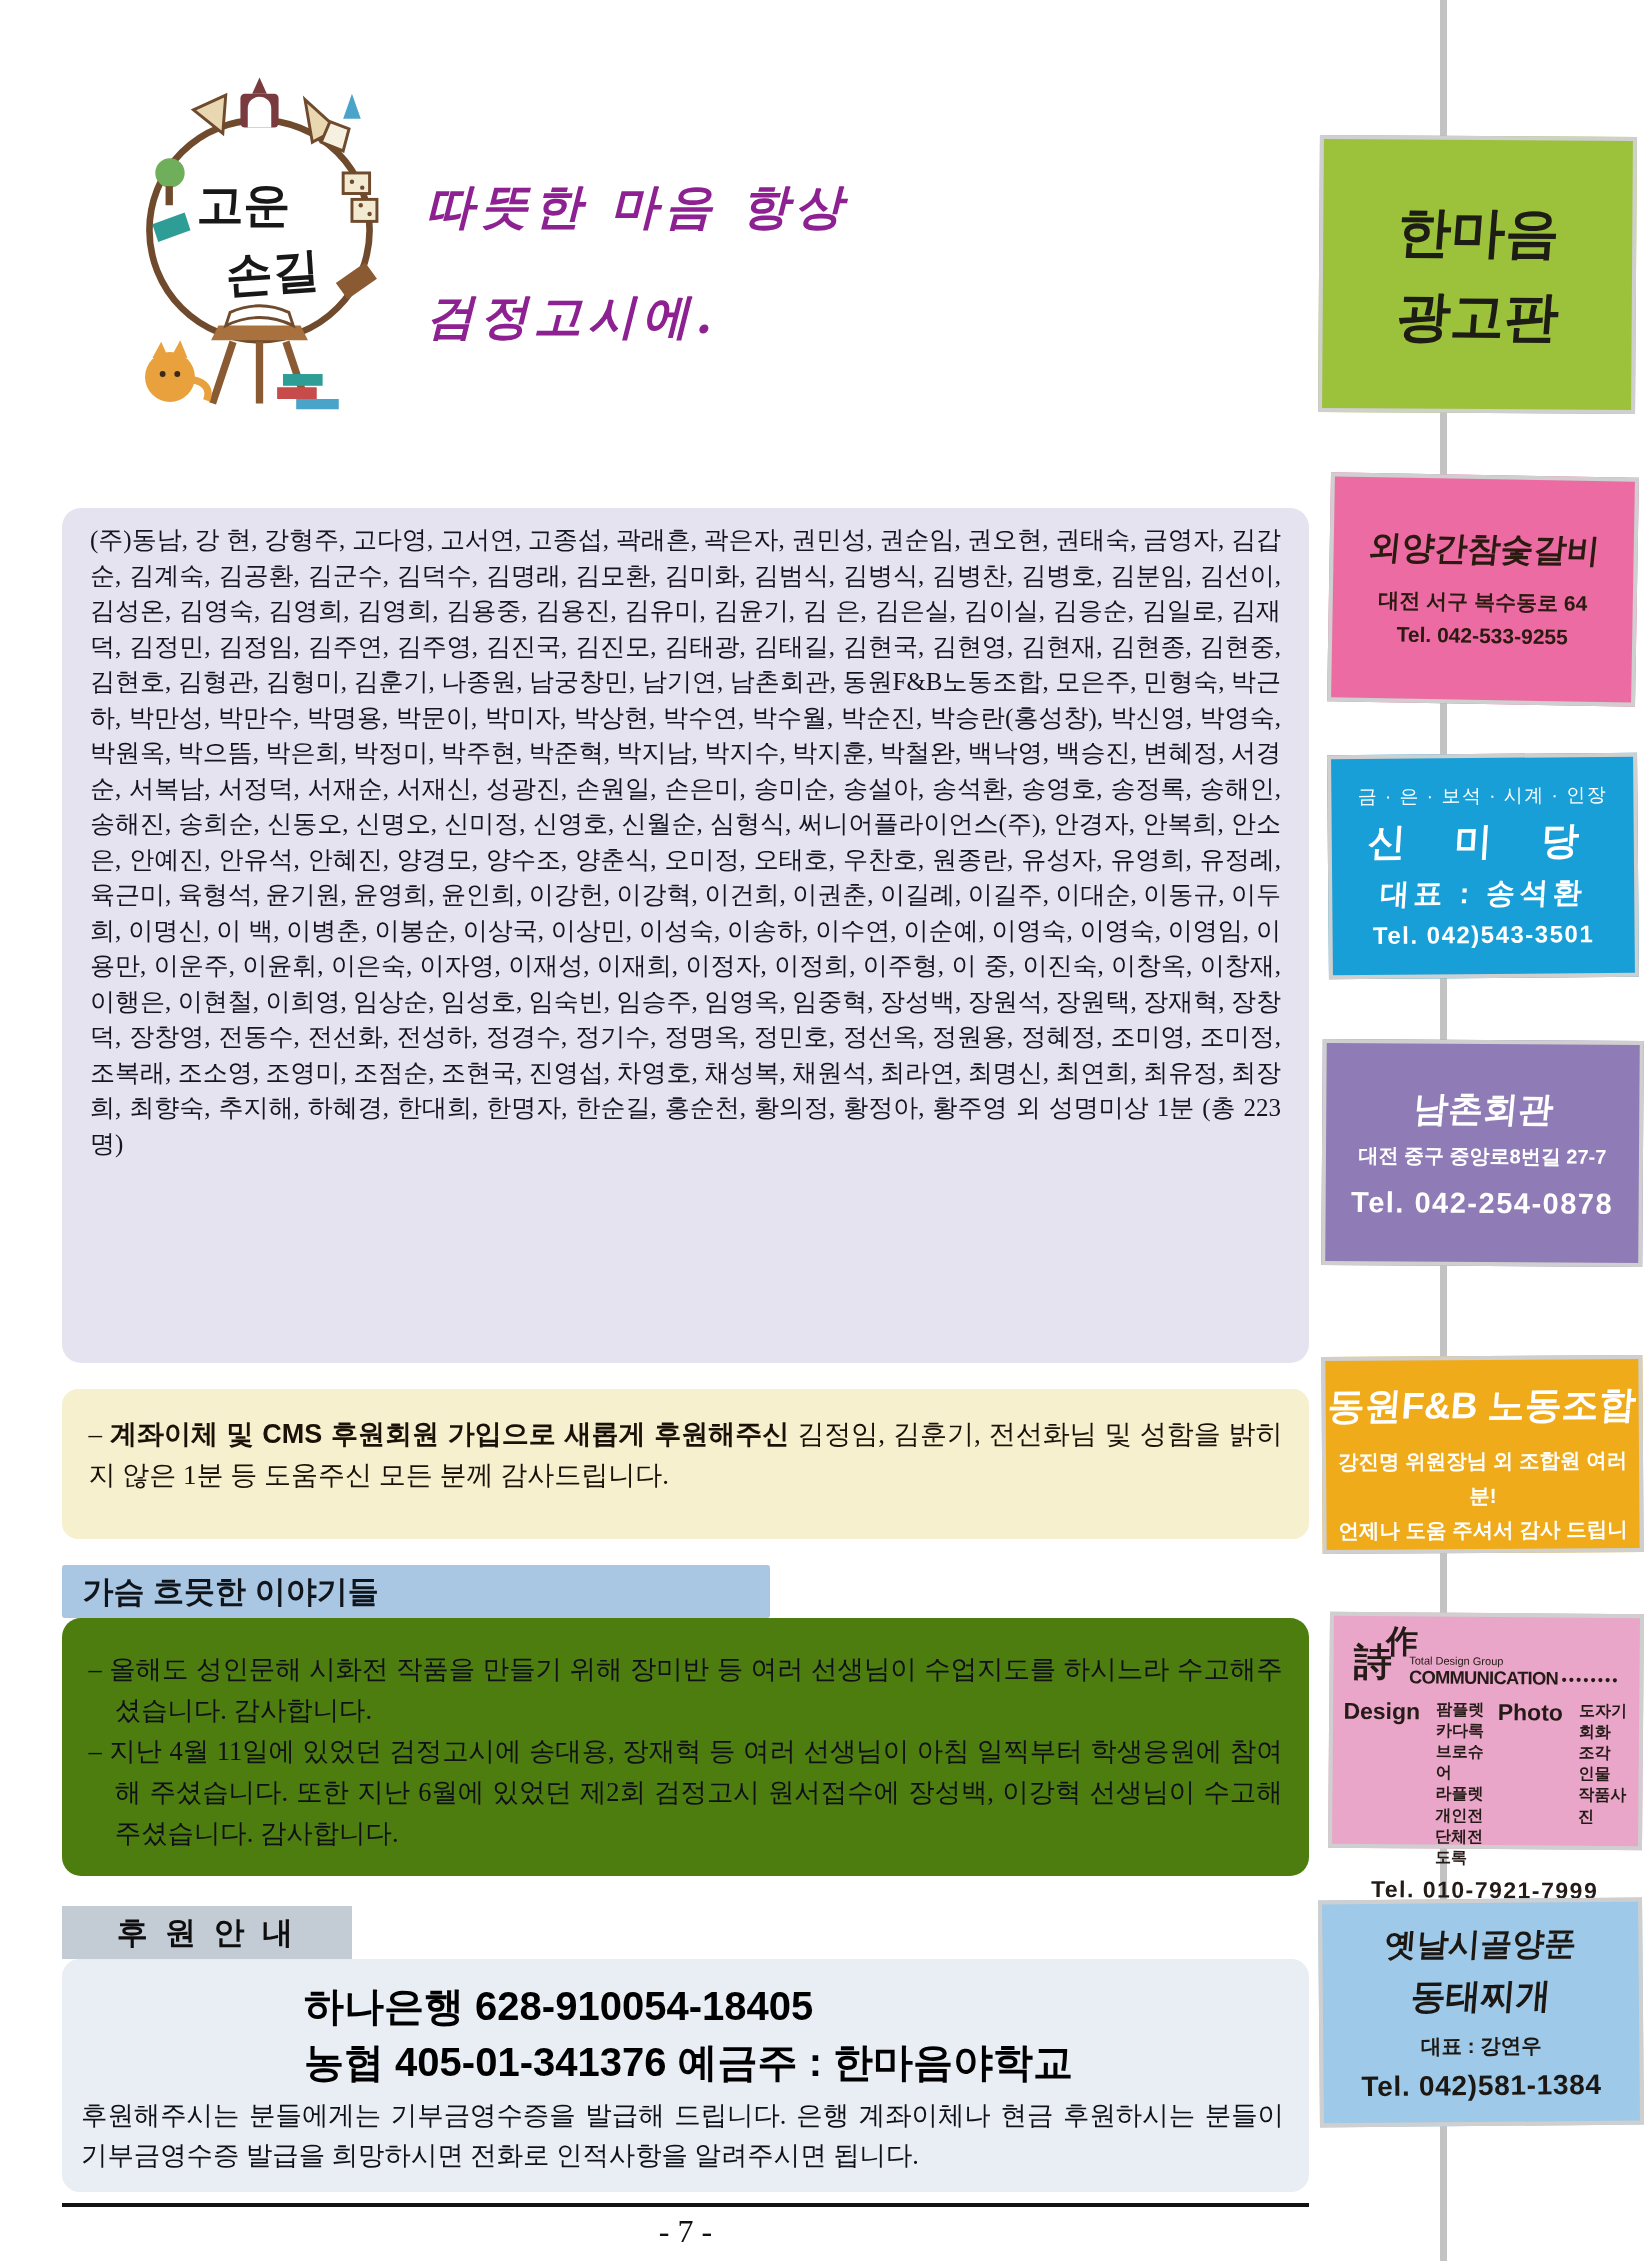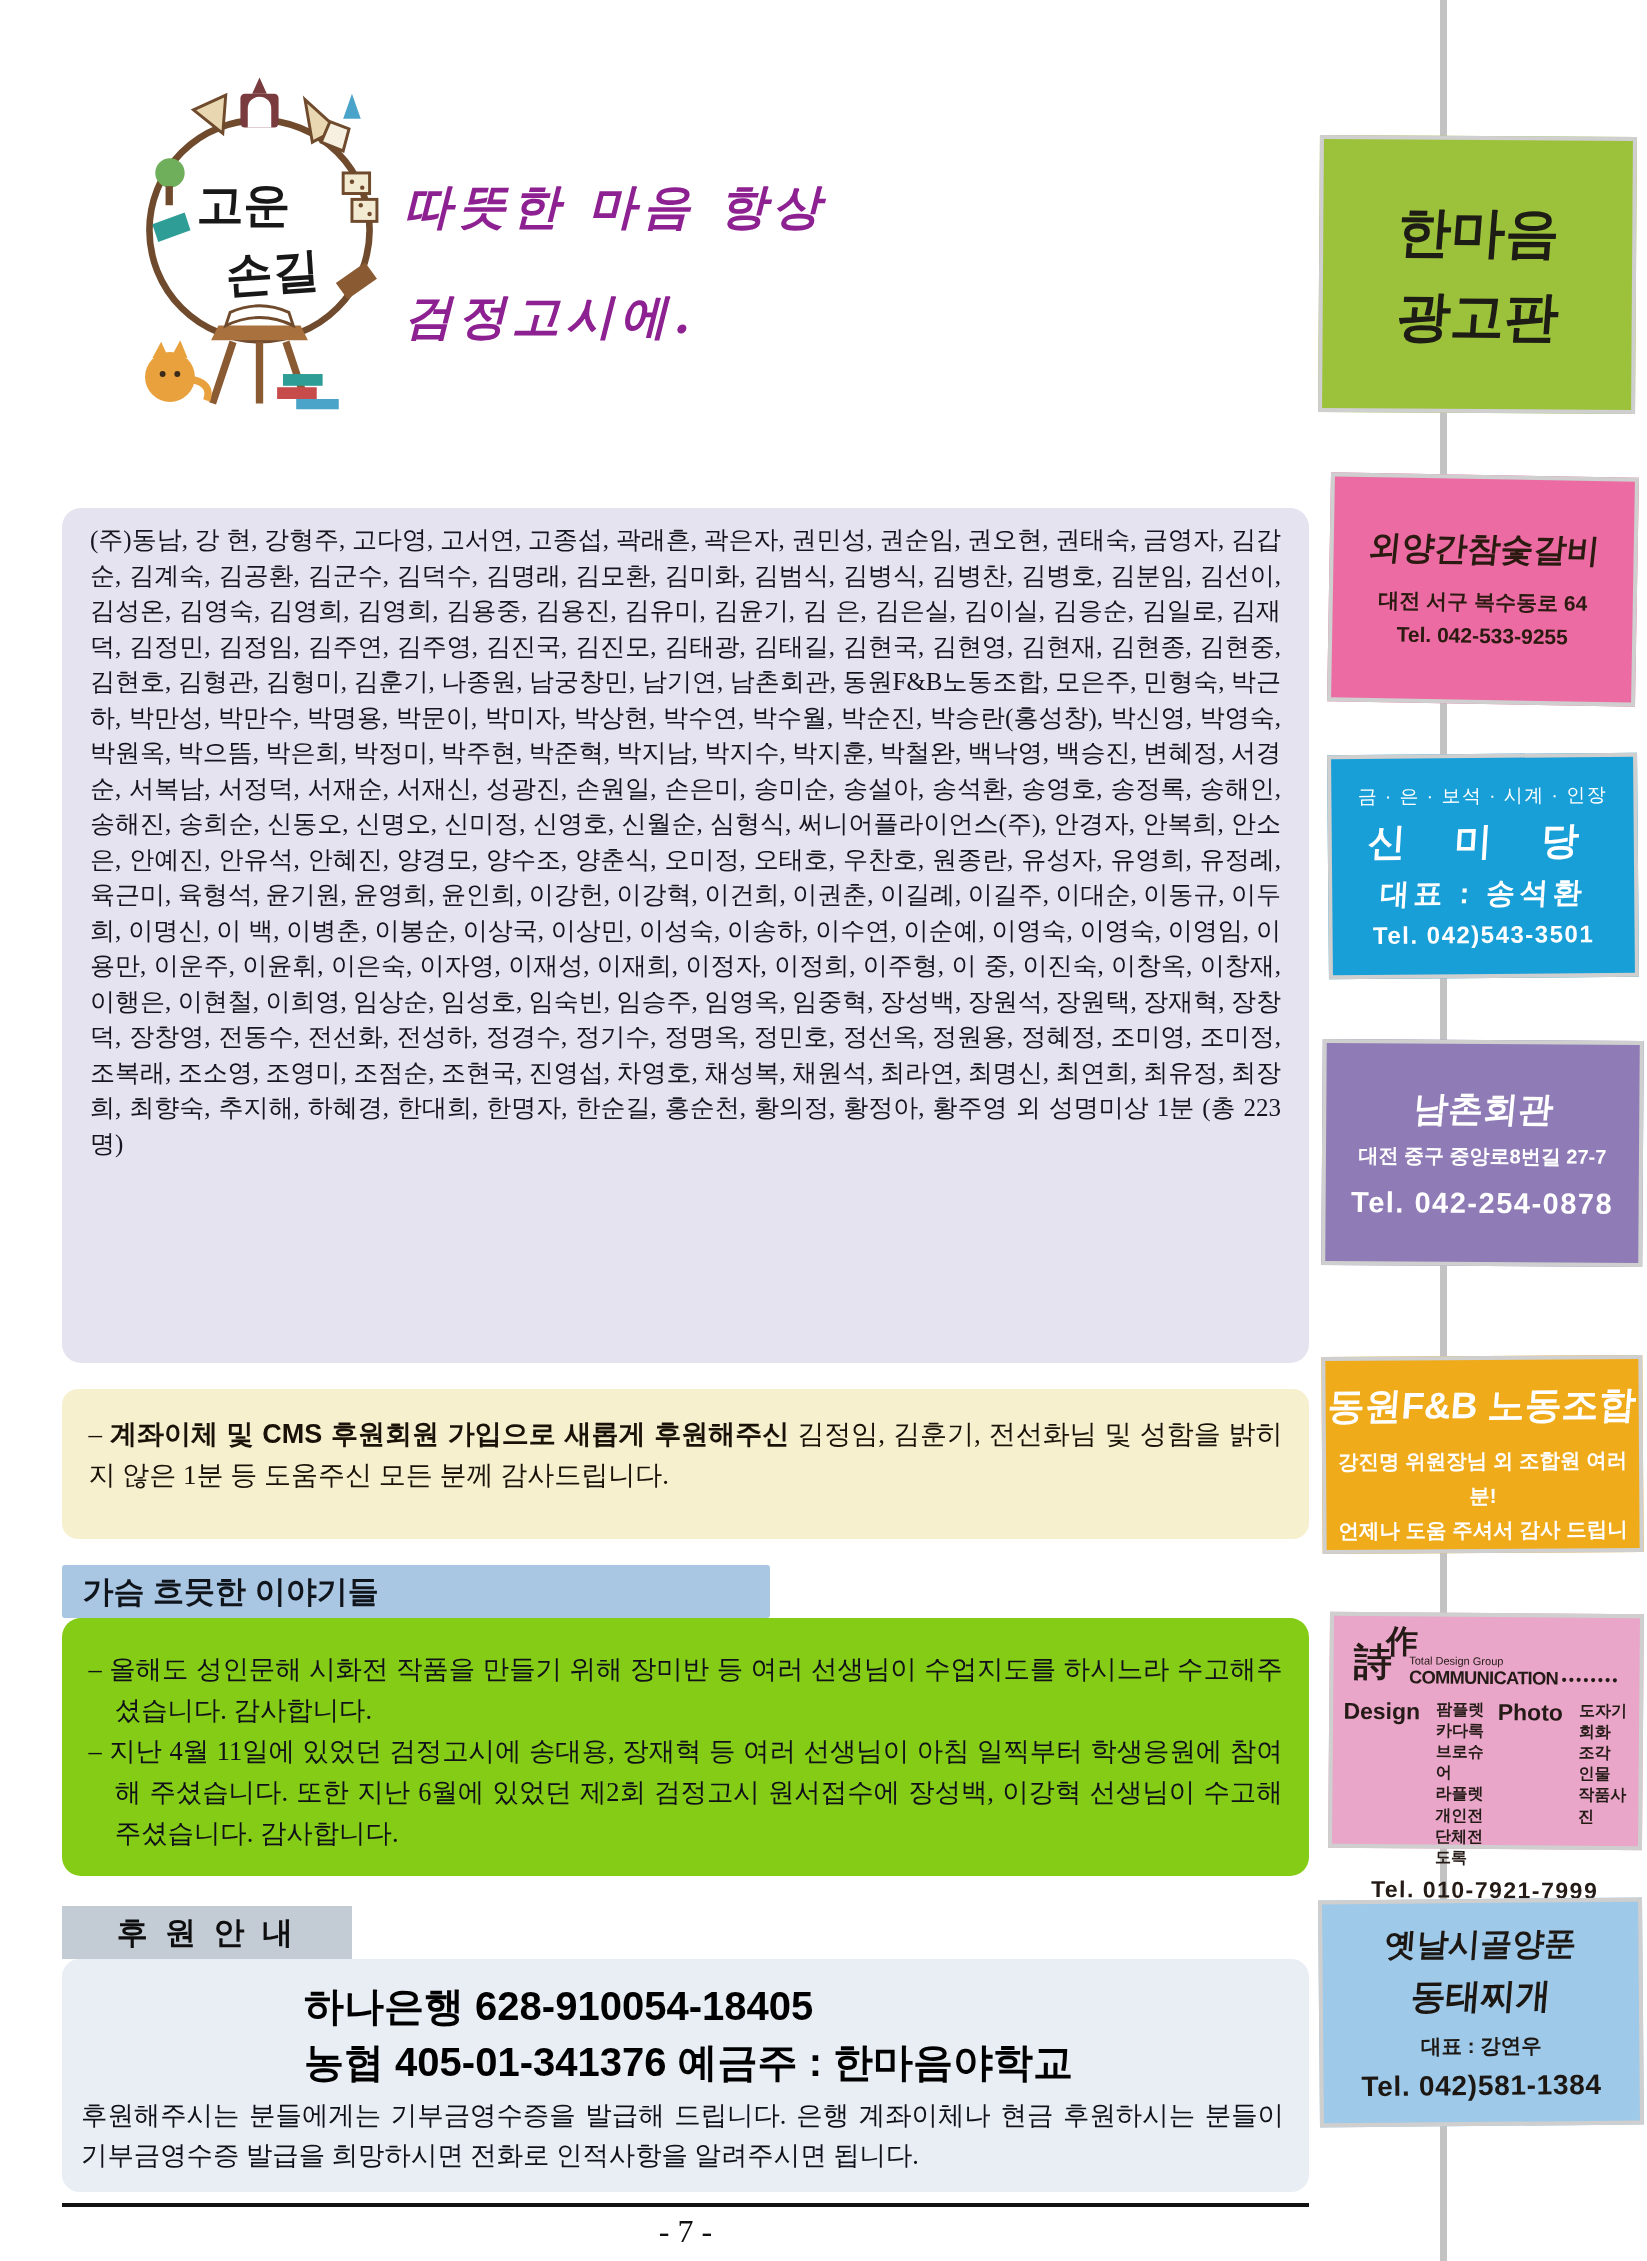--- a/index.html
+++ b/index.html
@@ -4,42 +4,42 @@
 <style>
   html,body{margin:0;padding:0;background:#ffffff;}
   #page{position:relative;width:1647px;height:2261px;background:#ffffff;
         font-family:"Liberation Sans",sans-serif;overflow:hidden;}
 
   
   .vline{position:absolute;left:1440px;top:0;width:6.6px;height:2261px;background:#c3c3c3;}
 
   
   .logo{position:absolute;left:123px;top:48px;width:273px;height:371px;}
-  .callig{position:absolute;left:404px;color:#8e2191;font-weight:bold;font-style:italic;
+  .callig{position:absolute;left:426px;color:#8e2191;font-weight:bold;font-style:italic;
           font-family:"DejaVu Serif",serif;font-size:48px;letter-spacing:5.9px;white-space:nowrap;}
   .callig1{top:175px;}
   .callig2{top:285px;}
 
   
   .cms-bar{position:absolute;left:62px;top:439px;width:1073px;height:65px;background:#c79fc8;
            border-radius:10.3px;font-size:30px;font-weight:bold;color:#141414;line-height:65px;
            padding-left:25px;box-sizing:border-box;white-space:nowrap;}
   .list-box{position:absolute;left:62px;top:508px;width:1247px;height:855px;background:#e5e3ef;
             border-radius:19px;box-sizing:border-box;padding:14px 28px;overflow:hidden;}
   .list-text{font-family:"Liberation Serif",serif;font-size:25px;line-height:1.42;color:#15151f;
              text-align:justify;}
   .yellow-box{position:absolute;left:62px;top:1389px;width:1247px;height:150px;background:#f6f0cf;
               border-radius:16px;box-sizing:border-box;padding:25px 26.4px;overflow:hidden;}
   .yellow-text{font-family:"Liberation Serif",serif;font-size:27px;line-height:1.5;color:#1a1208;
                text-align:justify;}
   .yellow-text b{font-family:"Liberation Sans",sans-serif;}
   .stories-tab{position:absolute;left:62px;top:1565px;width:708px;height:53px;background:#a9c6e3;
                border-radius:2.9px;font-size:31px;font-weight:bold;color:#10151c;line-height:53px;
                padding-left:20.5px;box-sizing:border-box;}
-  .stories-box{position:absolute;left:62px;top:1618px;width:1247px;height:258px;background:#84cc16;
+  .stories-box{position:absolute;left:62px;top:1618px;width:1247px;height:258px;background:#4d7c0f;
                border-radius:19px;box-sizing:border-box;padding:31px 26.4px 0 26.4px;overflow:hidden;}
   .story-item{font-family:"Liberation Serif",serif;font-size:26.4px;line-height:1.55;color:#101018;
               padding-left:26.4px;text-indent:-26.4px;text-align:justify;}
   .story-item::before{content:"\2013  ";}
   .support-tab{position:absolute;left:62px;top:1906px;width:290px;height:53px;background:#c3ccd4;
                font-size:31px;font-weight:bold;color:#0e0e0e;line-height:53px;text-align:center;
                letter-spacing:4.4px;box-sizing:border-box;}
   .support-box{position:absolute;left:62px;top:1959px;width:1247px;height:233px;background:#e9eef5;
                border-radius:17.6px;box-sizing:border-box;padding-top:19px;overflow:hidden;}
   .bank-line{margin-left:242px;font-size:40px;font-weight:bold;color:#000;line-height:1.4;white-space:nowrap;}

